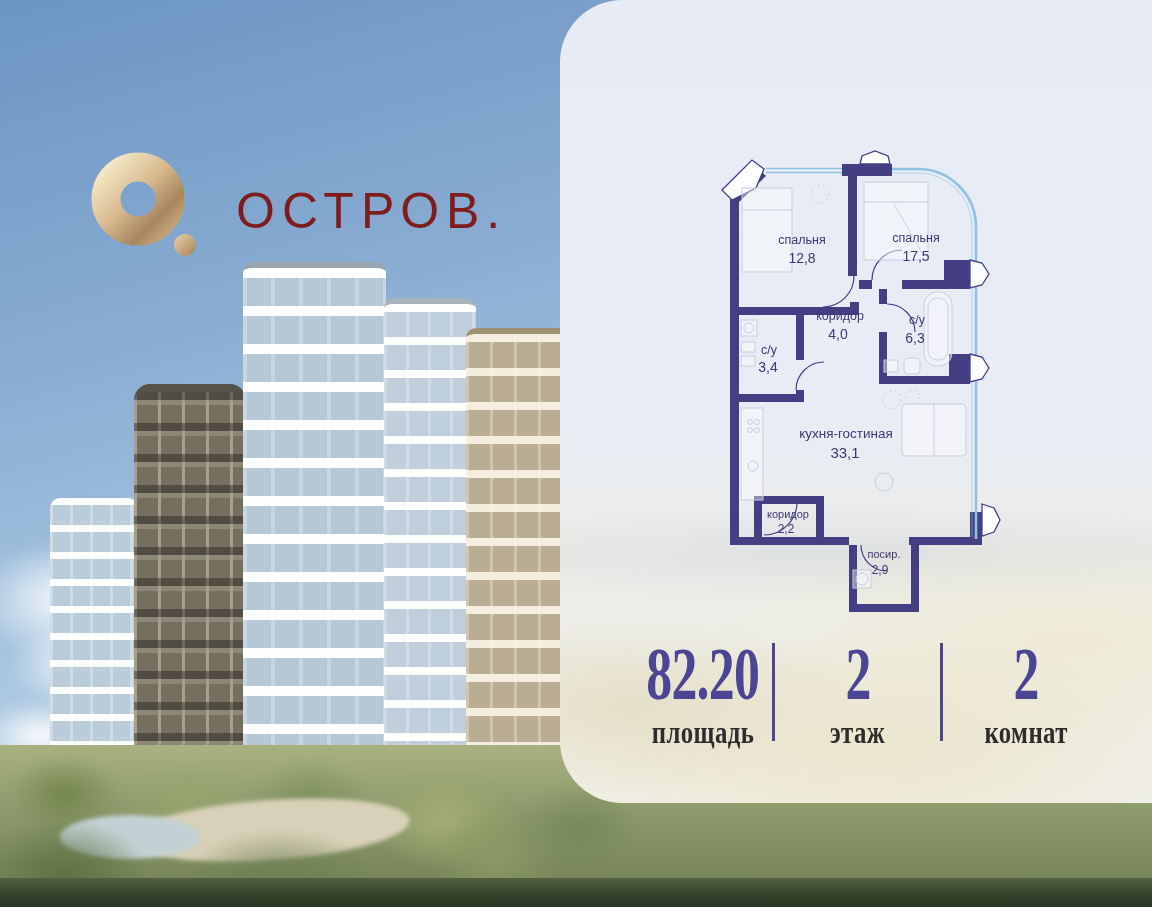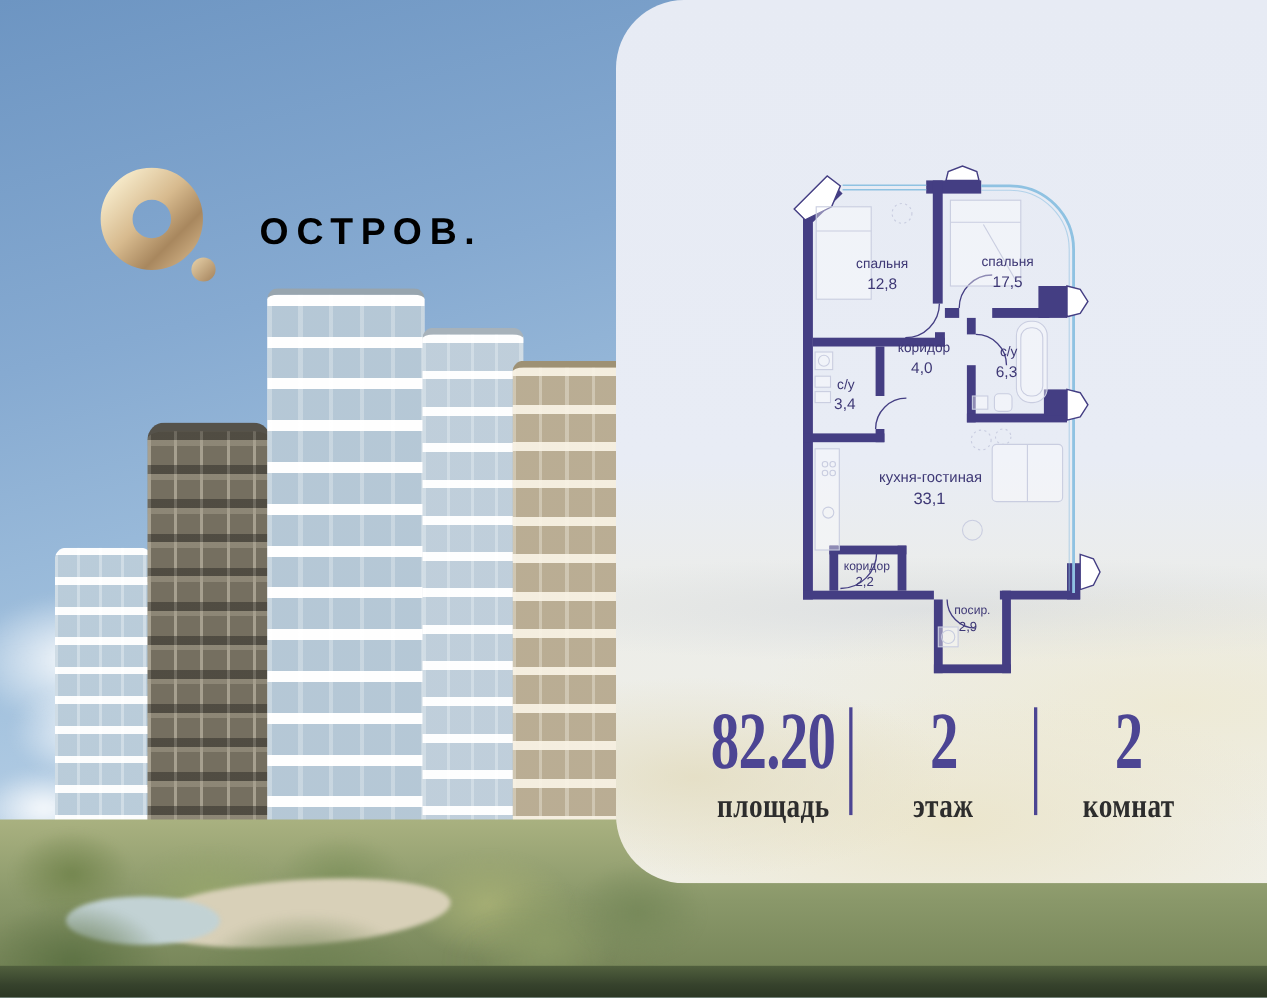--- a/index.html
+++ b/index.html
@@ -28,21 +28,21 @@
                      repeating-linear-gradient(90deg,rgba(246,240,226,.85) 0 3px,rgba(0,0,0,0) 3px 24px); border-top:6px solid #9e9174; }
   .park { position:absolute; left:0; top:745px; width:1152px; height:162px;
     background:linear-gradient(180deg,#a9b180 0%,#8a986a 45%,#707f53 100%); }
   .blob { position:absolute; border-radius:50%; filter:blur(3px); }
   .path-strip { position:absolute; border-radius:50%; filter:blur(2px); }
   .treeline { position:absolute; left:0; top:878px; width:1152px; height:29px;
     background:linear-gradient(180deg,#51603e 0%,#36422c 60%,#2c3724 100%); }
 
   
   .brand { position:absolute; left:88px; top:152px; display:flex; align-items:center; }
-  .brand-word { color:#000000; font-size:34px; font-weight:700; letter-spacing:7px; margin-left:28px; margin-top:8px; }
+  .brand-word { color:#7f1d1d; font-size:50px; font-weight:400; letter-spacing:7px; margin-left:28px; margin-top:8px; }
 
   
   .card { position:absolute; left:560px; top:0; width:592px; height:803px;
     border-radius:62px 0 0 62px;
     background:
       radial-gradient(ellipse 340px 130px at 12% 88%, rgba(228,222,196,.9), rgba(228,222,196,0) 70%),
       radial-gradient(ellipse 460px 160px at 52% 93%, rgba(235,229,203,.95), rgba(235,229,203,0) 72%),
       radial-gradient(ellipse 520px 150px at 86% 80%, rgba(238,233,209,.8), rgba(238,233,209,0) 75%),
       radial-gradient(ellipse 600px 60px at 50% 69%, rgba(210,214,220,.55), rgba(210,214,220,0) 80%),
       linear-gradient(180deg,#e7ebf4 0%,#e8ecf5 52%,#ecede9 68%,#f0efe6 100%); }

